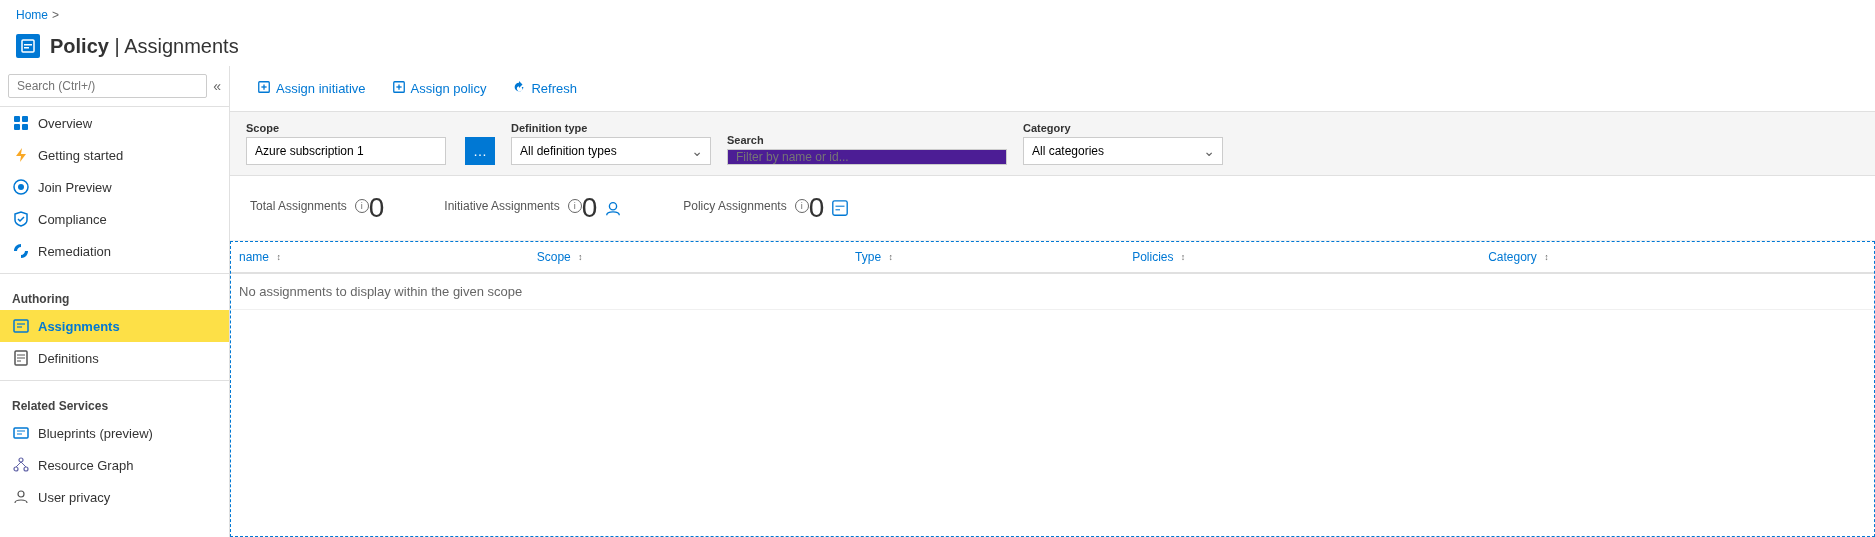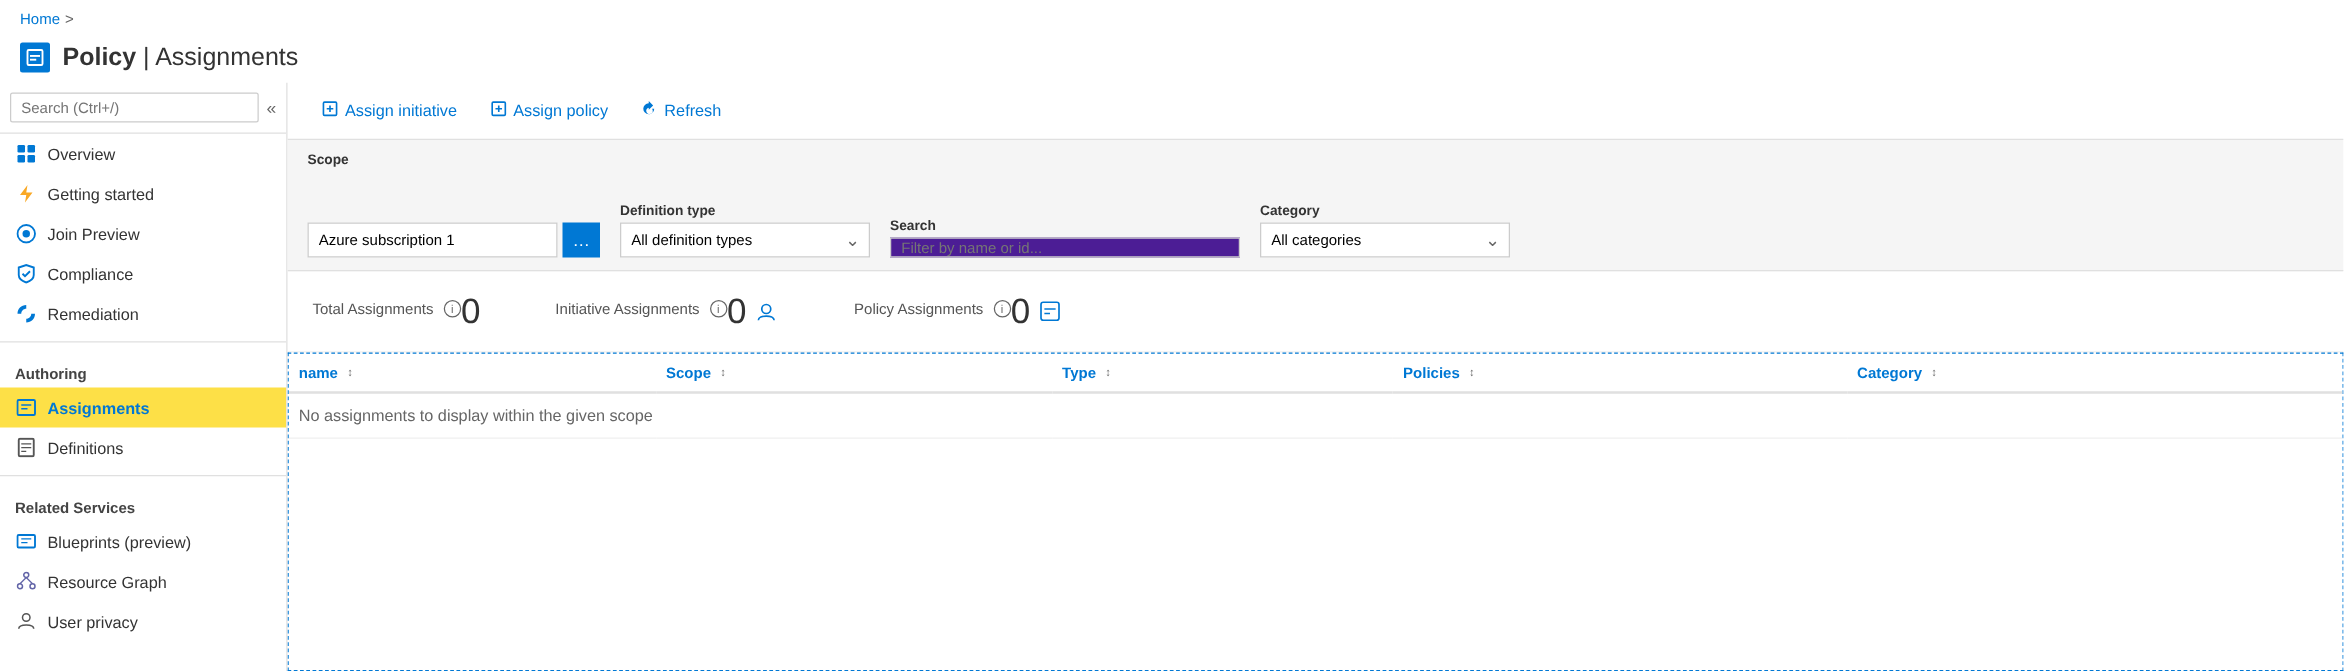--- a/index.html
+++ b/index.html
@@ -37,37 +37,37 @@
 
     
     .toolbar { display: flex; padding: 8px 16px; gap: 4px; border-bottom: 1px solid #e0e0e0; }
     .toolbar-btn { display: flex; align-items: center; gap: 5px; padding: 5px 10px; border: 1px solid transparent; background: none; cursor: pointer; font-size: 13px; color: #0078d4; border-radius: 2px; }
     .toolbar-btn svg { width: 14px; height: 14px; }
 
     
     .filter-bar { background: #f5f5f5; padding: 10px 16px; display: flex; gap: 16px; align-items: flex-end; border-bottom: 1px solid #e0e0e0; }
     .filter-group { display: flex; flex-direction: column; gap: 3px; }
     .filter-label { font-size: 11px; font-weight: 600; color: #333; }
-    .filter-scope { display: flex; gap: 4px; align-items: flex-start; margin-top: 41px; }
+    .filter-scope { display: flex; gap: 19px; align-items: flex-start; }
     .filter-input { border: 1px solid #ccc; padding: 4px 8px; font-size: 12px; background: white; min-width: 200px; height: 28px; }
     .filter-input-wide { min-width: 240px; }
     .filter-select { border: 1px solid #ccc; padding: 4px 24px 4px 8px; font-size: 12px; background: white; min-width: 200px; height: 28px; appearance: none; -webkit-appearance: none; cursor: pointer; }
     .select-wrapper { position: relative; }
     .select-wrapper::after { content: '⌄'; position: absolute; right: 8px; top: 50%; transform: translateY(-50%); pointer-events: none; color: #666; font-size: 14px; }
     .scope-btn { background: #0078d4; border: none; color: white; padding: 0 8px; height: 28px; cursor: pointer; font-size: 14px; display: flex; align-items: center; justify-content: center; }
     .filter-search-input { border: 1px solid #ccc; padding: 4px 8px; font-size: 12px; background: #4c1d95; min-width: 280px; height: 16px; color: #999; }
 
     
     .stats-bar { display: flex; gap: 60px; padding: 16px 20px; border-bottom: 1px solid #f0f0f0; }
     .stat-group { display: flex; flex-direction: row; }
     .stat-label { font-size: 12px; color: #555; display: flex; align-items: center; gap: 4px; margin-bottom: 4px; }
     .stat-value { font-size: 28px; font-weight: 300; color: #333; display: flex; align-items: center; gap: 6px; }
     .stat-icon { width: 20px; height: 20px; display: flex; align-items: center; justify-content: center; }
     .data-table { width: 100%; border-collapse: collapse; }
-    .data-table th { border-bottom: 2px solid #e0e0e0; padding: 8px 8px; text-align: left; font-size: 12px; font-weight: 700; color: #0078d4; white-space: nowrap; }
+    .data-table th { border-bottom: 2px solid #e0e0e0; padding: 8px 8px; text-align: left; font-size: 12px; font-weight: 400; color: #0078d4; white-space: nowrap; }
     .data-table th .sort-icons { display: inline-flex; flex-direction: column; margin-left: 4px; cursor: pointer; vertical-align: middle; line-height: 1; font-size: 9px; color: #666; }
     .data-table td { padding: 10px 8px; font-size: 13px; color: #555; border-bottom: 1px solid #f0f0f0; }
     .no-data-row td { text-align: left; color: #666; font-size: 13px; }
 
     .info-icon { display: inline-flex; align-items: center; justify-content: center; width: 14px; height: 14px; border-radius: 50%; border: 1px solid #666; color: #666; font-size: 9px; cursor: pointer; margin-left: 4px; }
 
     
     .table-section { border: 1.5px dashed #0078d4; margin: 0 0 0 0; flex: 1; display: flex; flex-direction: column; overflow: hidden; }
   </style>
 </head>

